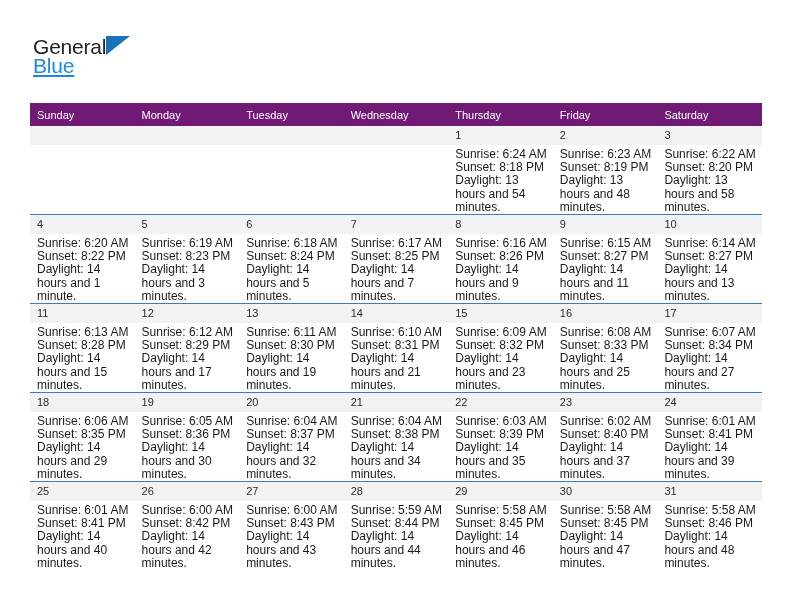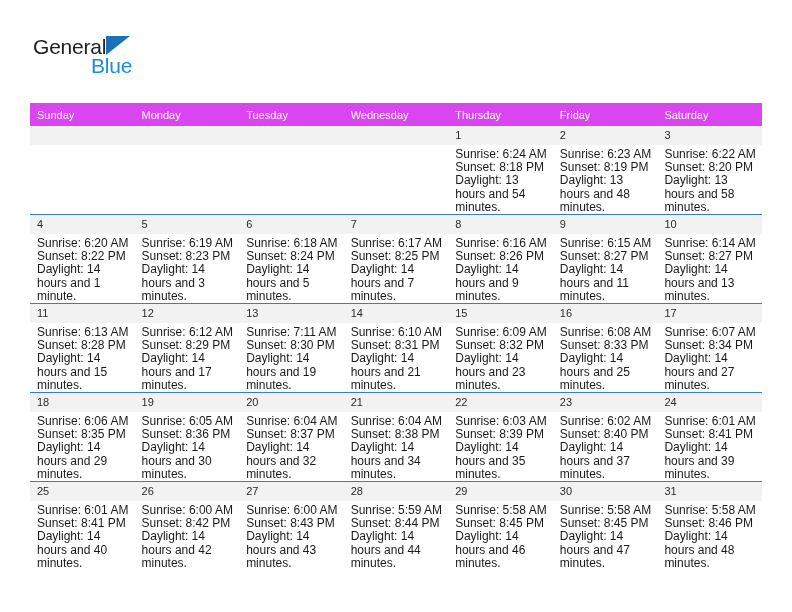--- a/index.html
+++ b/index.html
@@ -48,24 +48,24 @@
     width: 0;
     height: 0;
     border-left: 24px solid #1b72b8;
     border-bottom: 19px solid transparent;
     margin-left: 0px;
     margin-bottom: 2px;
   }
   .brand-blue {
     font-size: 21px;
     color: #1b8ae0;
-    margin-left: 58px;
     margin-top: -2px;
     letter-spacing: -0.2px;
     display: block;
+    text-decoration: underline;
   }
 
   .title-wrap {
     position: absolute;
     right: 35px;
     top: 32px;
     text-align: right;
   }
   .cal-title {
     font-size: 27px;
@@ -83,21 +83,21 @@
   
   .calendar {
     position: absolute;
     left: 30px;
     top: 103px;
     width: 732px;
     border-collapse: collapse;
     table-layout: fixed;
   }
   .calendar th {
-    background: #d946ef;
+    background: #701a75;
     color: #ffffff;
     font-size: 11px;
     font-weight: normal;
     text-align: left;
     padding: 5px 0 5px 7px;
     height: 13px;
     vertical-align: middle;
   }
   .calendar td {
     vertical-align: top;
@@ -273,21 +273,21 @@
             <div class="daynum">12</div>
             <div class="details">
               <div>Sunrise: 6:12 AM</div>
               <div>Sunset: 8:29 PM</div>
               <div class="wrap">Daylight: 14 hours and 17 minutes.</div>
             </div>
           </td>
           <td>
             <div class="daynum">13</div>
             <div class="details">
-              <div>Sunrise: 7:11 AM</div>
+              <div>Sunrise: 6:11 AM</div>
               <div>Sunset: 8:30 PM</div>
               <div class="wrap">Daylight: 14 hours and 19 minutes.</div>
             </div>
           </td>
           <td>
             <div class="daynum">14</div>
             <div class="details">
               <div>Sunrise: 6:10 AM</div>
               <div>Sunset: 8:31 PM</div>
               <div class="wrap">Daylight: 14 hours and 21 minutes.</div>

